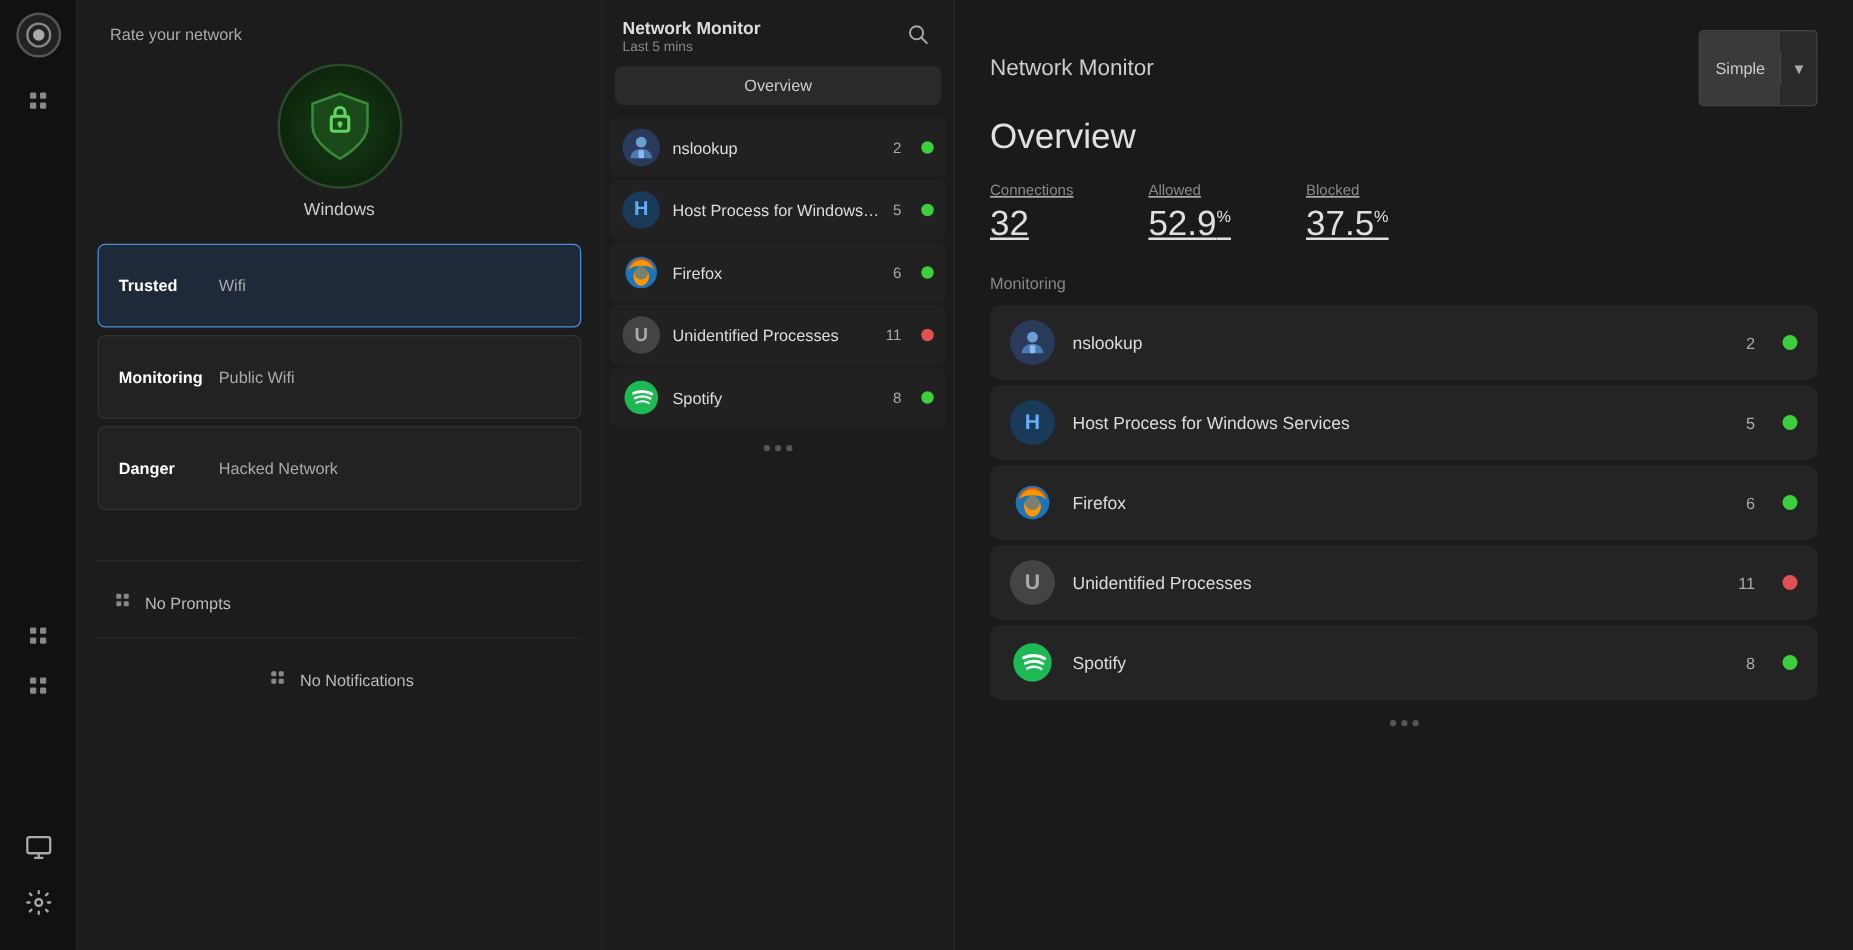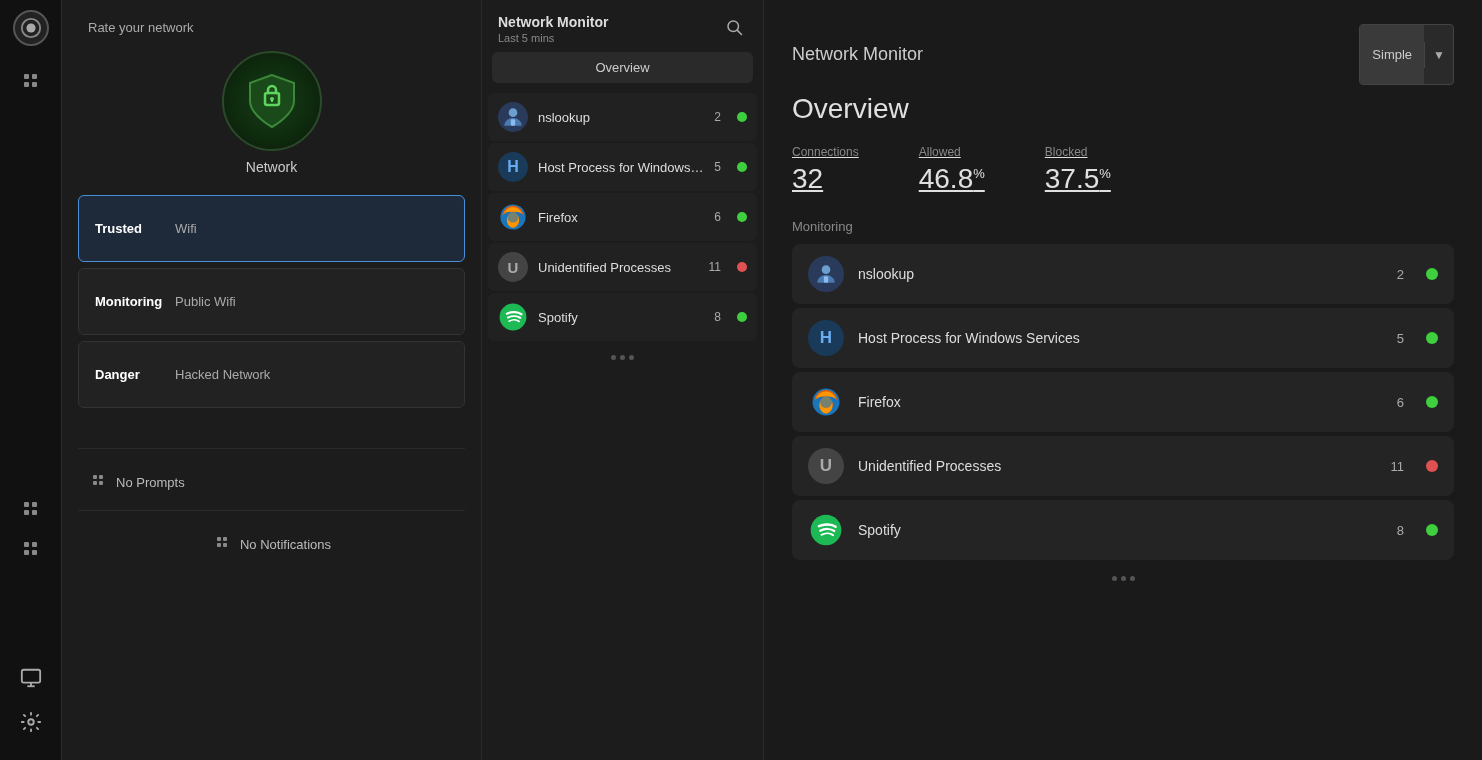--- a/index.html
+++ b/index.html
@@ -362,21 +362,21 @@
   <div class="shield-container">
     <svg width="56" height="60" viewBox="0 0 56 60" fill="none">
       <path d="M28 4L6 12V30C6 44 28 56 28 56C28 56 50 44 50 30V12L28 4Z" fill="#1a4a1a" stroke="#3a8a3a" stroke-width="2"></path>
       <rect x="21" y="22" width="14" height="12" rx="2" stroke="#5fd45f" stroke-width="2.5" fill="none"></rect>
       <path d="M24 22V19C24 16.79 25.79 15 28 15C30.21 15 32 16.79 32 19V22" stroke="#5fd45f" stroke-width="2.5" stroke-linecap="round"></path>
       <circle cx="28" cy="28" r="2" fill="#5fd45f"></circle>
       <line x1="28" y1="28" x2="28" y2="31" stroke="#5fd45f" stroke-width="2"></line>
     </svg>
   </div>
 
-  <div class="secure-label">Network</div>
+  <div class="secure-label">Windows</div>
 
   <div class="network-options">
     <div class="network-option active">
       <span class="network-option-type">Trusted</span>
       <span class="network-option-name">Wifi</span>
     </div>
     <div class="network-option">
       <span class="network-option-type">Monitoring</span>
       <span class="network-option-name">Public Wifi</span>
     </div>
@@ -516,21 +516,21 @@
   <div class="overview-title">Overview</div>
 
   <div class="stats-row">
     <div class="stat-item">
       <div class="stat-label">Connections</div>
       <div class="stat-value">32</div>
     </div>
     <div class="stat-item">
       <div class="stat-label">Allowed</div>
       <div class="stat-value">
-        <span>46.8</span><sup>%</sup>
+        <span>52.9</span><sup>%</sup>
       </div>
     </div>
     <div class="stat-item">
       <div class="stat-label">Blocked</div>
       <div class="stat-value">
         <span>37.5</span><sup>%</sup>
       </div>
     </div>
   </div>
 

